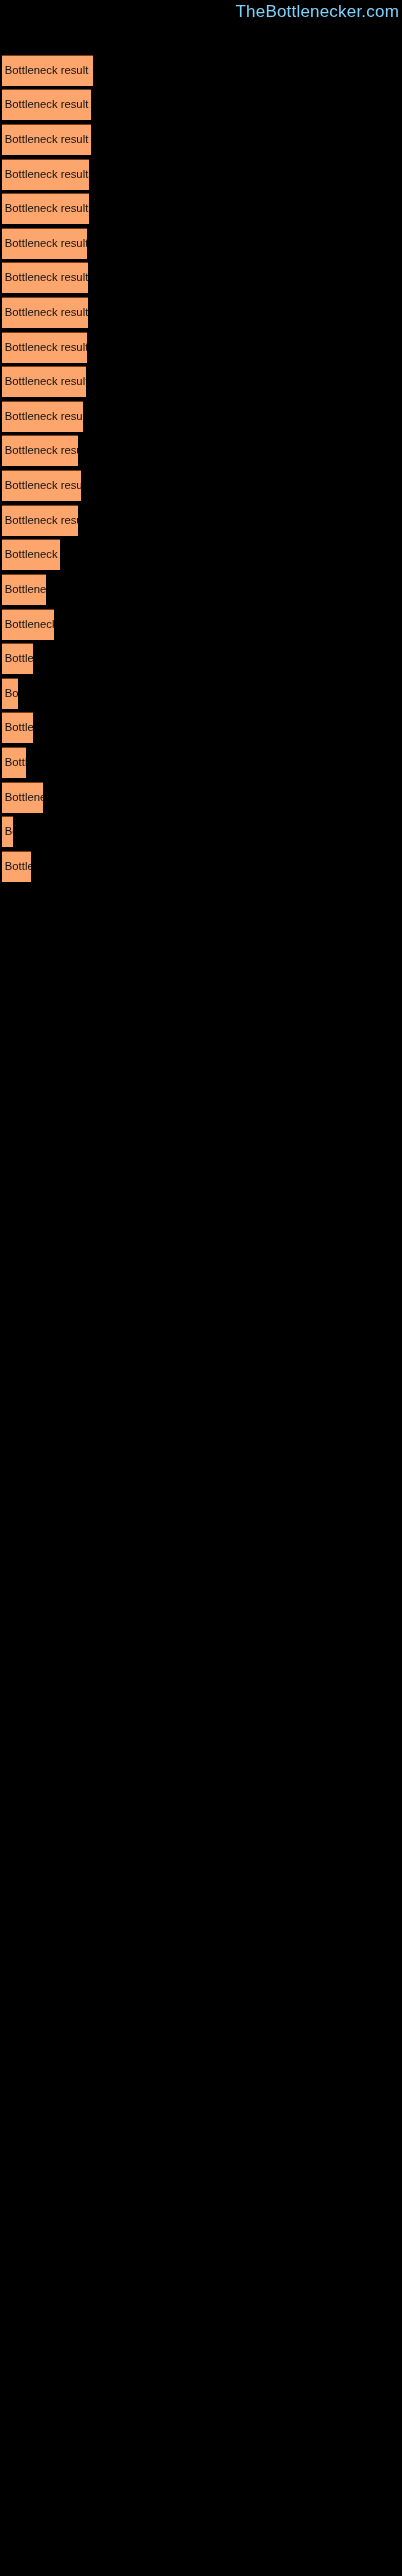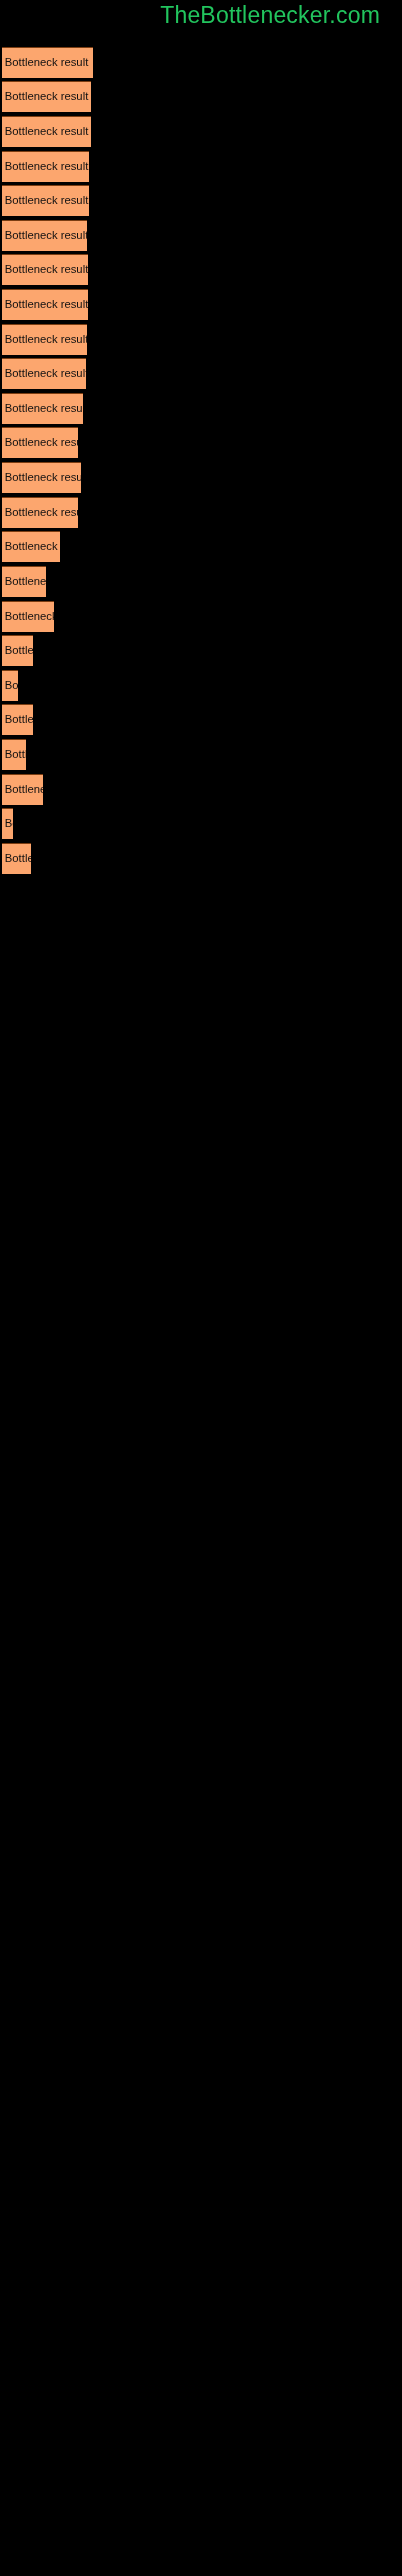--- a/index.html
+++ b/index.html
@@ -10,30 +10,30 @@
   body {
     width: 403px;
     height: 2576px;
     position: relative;
     overflow: hidden;
     font-family: "Liberation Sans", sans-serif;
   }
   #site-title {
     position: absolute;
     top: 1.6px;
-    right: 23px;
-    font-size: 23px;
-    color: #22c55e;
+    right: 4px;
+    font-size: 17px;
+    color: #7dd3fc;
     letter-spacing: 0.2px;
     white-space: nowrap;
   }
   #chart-area {
     position: absolute;
     left: 0;
-    top: 0;
+    top: 8px;
     width: 403px;
     height: 1771px;
   }
   .bar-row {
     position: absolute;
     left: 0;
     width: 403px;
     height: 31px;
   }
   .bar {

